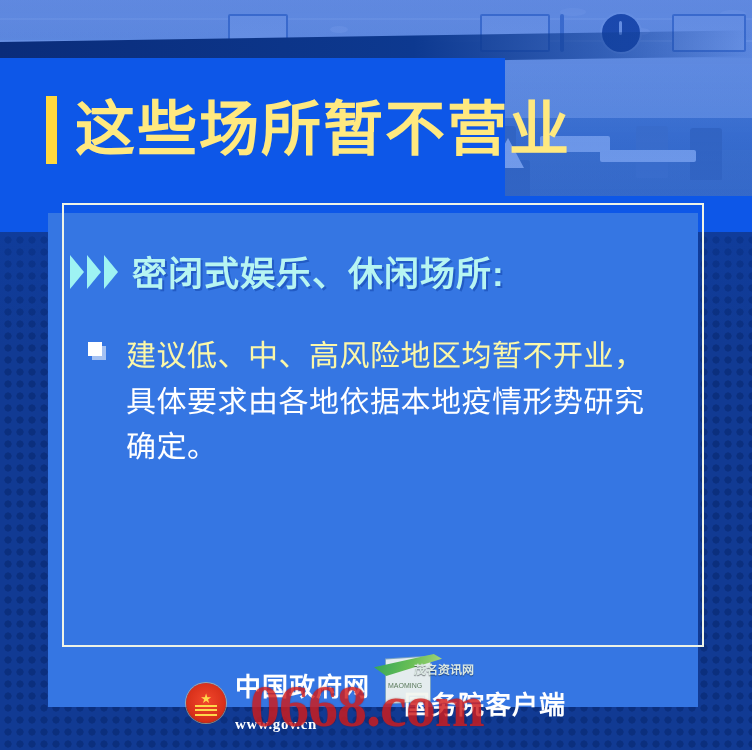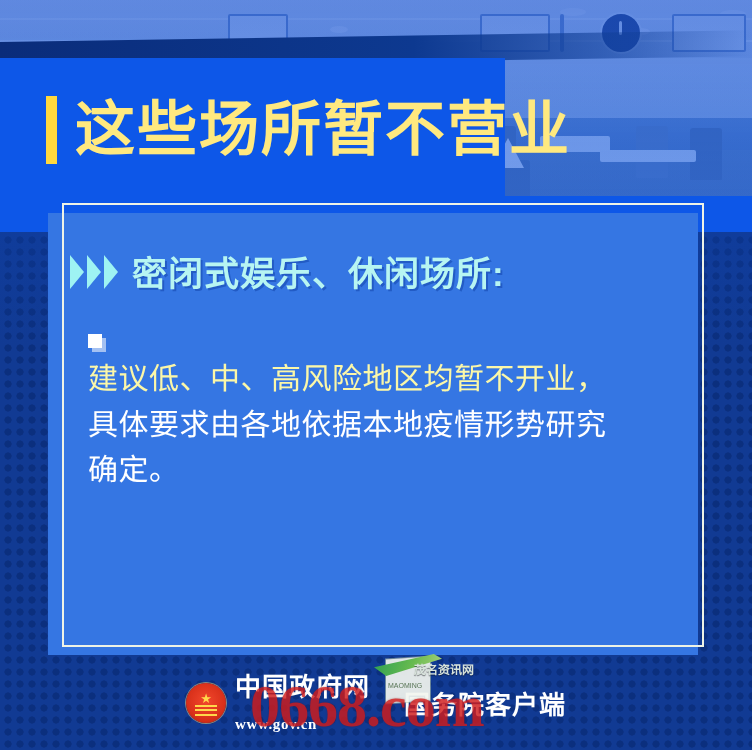--- a/index.html
+++ b/index.html
@@ -123,21 +123,21 @@
     letter-spacing:2px;white-space:nowrap;
     font-family:"Liberation Sans","DejaVu Sans",sans-serif;
   }
 
   
   .card-border{
     position:absolute;left:62px;top:203px;width:638px;height:440px;
     border:2px solid #eef3e6;z-index:7;pointer-events:none;
   }
   .card{
-    position:absolute;left:48px;top:213px;width:650px;height:442px;
+    position:absolute;left:48px;top:213px;width:650px;height:494px;
     background:#3576e3;z-index:6;
   }
 
   .card-head{
     position:absolute;left:22px;top:32px;display:flex;align-items:center;gap:14px;
   }
   .chev{
     display:flex;align-items:center;gap:3px;flex:0 0 auto;margin-top:2px;
   }
   .chev span{
@@ -146,21 +146,21 @@
     border-left:14px solid #9ef3f3;
   }
   .chev span.c2{border-left-color:#9ef3f3;}
   .chev span.c3{border-left-color:#9ef3f3;}
   .card-head-text{
     font-size:35px;font-weight:700;color:#b7f5f2;letter-spacing:1px;white-space:nowrap;
     text-shadow:2px 2px 0 rgba(12,60,160,.45);
   }
 
   .bullet-row{
-    position:absolute;left:40px;top:112px;width:580px;display:flex;flex-direction:column;
+    position:absolute;left:40px;top:120px;width:580px;display:flex;gap:16px;
   }
   .bullet-mark{
     flex:0 0 auto;position:relative;width:22px;height:22px;margin-top:9px;
   }
   .bullet-mark .sq-back{
     position:absolute;left:4px;top:4px;width:14px;height:14px;background:#ffffff;opacity:.55;
   }
   .bullet-mark .sq-front{
     position:absolute;left:0;top:0;width:14px;height:14px;background:#ffffff;
   }

